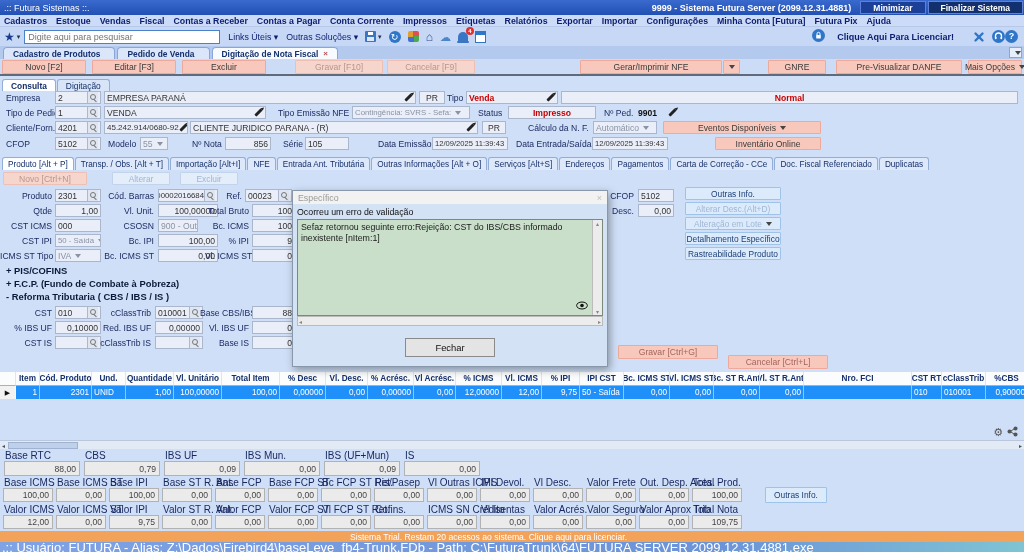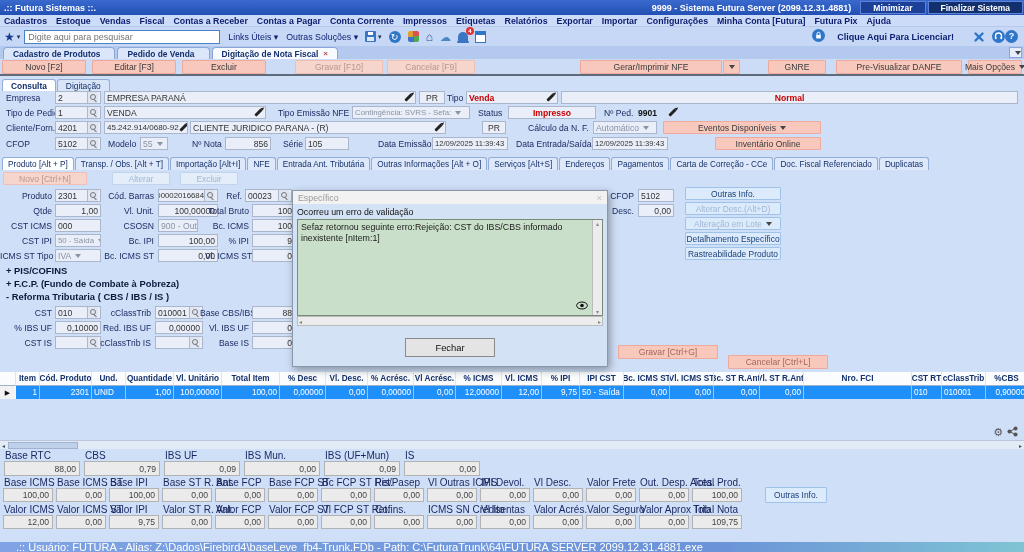--- a/index.html
+++ b/index.html
@@ -1,21 +1,21 @@
 <!DOCTYPE html>
 <html><head>
 <meta charset="utf-8">
 <style>
 *{margin:0;padding:0;box-sizing:border-box}
 html,body{width:1024px;height:552px}
 body{font-family:"Liberation Sans","DejaVu Sans",sans-serif;background:#9aa8c0;overflow:hidden}
 #app{position:relative;width:1024px;height:552px;background:#cfdff7;overflow:hidden;font-size:9px;color:#222}
 
 .titlebar{position:absolute;left:0;top:0;width:1024px;height:15px;background:linear-gradient(#3a6ace,#2250b4);color:#fff;display:flex;align-items:center}
-.titlebar .app-title{font-weight:bold;font-size:9px;padding-left:4px}
+.titlebar .app-title{font-weight:normal;font-size:9px;padding-left:4px}
 .titlebar .spacer{flex:1}
 .titlebar .server{font-weight:bold;font-size:9px;padding-right:8px}
 .tb-btn{height:13px;margin:1px 1px;padding:0 12px;font-size:8.5px;color:#fff;background:#1c4098;border:1px solid #5e82d8;display:flex;align-items:center;font-weight:bold;cursor:pointer}
 .tb-btn.dark{background:#12306e}
 
 .menubar{position:absolute;left:0;top:15px;width:1024px;height:12px;background:#ccdbf7;display:flex;align-items:center;padding-left:4px;border-bottom:1px solid #b7c8e8}
 .menu-item{font-size:8.8px;font-weight:bold;color:#0c1c6e;margin-right:9px;white-space:nowrap;cursor:pointer}
 
 .toolbar{position:absolute;left:0;top:27px;width:1024px;height:19px;background:#c6d8f6;display:flex;align-items:center}
 .star-box{display:flex;align-items:center;margin-left:4px}
@@ -112,21 +112,21 @@
 .sarr{padding:0 2px}
 .sarr.right{margin-left:auto}
 .totals-a,.totals-b,.totals-c{position:absolute;display:flex}
 .tfield{position:relative;padding-top:11px}
 .tlabel{position:absolute;top:0;left:1px;font-size:10px;color:#17265e;white-space:nowrap}
 .tbox{height:15px;background:#ebebeb;border:1px solid #b2b2b2;font-size:8.6px;color:#444;display:flex;align-items:center;justify-content:flex-end;padding-right:3px}
 .totals-a .tfield{width:80px}.totals-a .tbox{width:76px}
 .totals-b .tfield,.totals-c .tfield{width:53px}
 .totals-b .tbox,.totals-c .tbox{width:50px;height:14px}
 .trialbar{position:absolute;left:0;top:531px;width:1024px;height:11px;background:#f2a259;color:#fff;font-size:8.6px;display:flex;align-items:center;padding-left:350px;cursor:pointer}
-.pathbar{position:absolute;left:0;top:542px;width:1024px;height:10px;background:linear-gradient(90deg,#7fa3e4,#6b93d8 70%,#7fc4d4);color:#fff;font-size:11px;display:flex;align-items:center;padding-left:16px;white-space:nowrap}
+.pathbar{position:absolute;left:0;top:542px;width:1024px;height:10px;background:linear-gradient(90deg,#7fa3e4,#6b93d8 70%,#7fc4d4);color:#fff;font-size:13px;display:flex;align-items:center;padding-left:2px;white-space:nowrap}
 </style>
 </head>
 <body>
 
 <div id="app">
 
   <div class="titlebar">
     <span class="app-title">.:: Futura Sistemas ::.</span>
     <span class="spacer"></span>
     <span class="server">9999 - Sistema Futura Server (2099.12.31.4881)</span>
@@ -300,21 +300,21 @@
   <span class="fld num" style="left:55px;top:121px;width:46px">
       <span>4201</span>
       <span class="lkp">
         <span class="mag"></span>
       </span>
     </span>
   <span class="fld" style="left:104px;top:121px;width:84px">
       <span style="font-size:8px">45.242.914/0680-92</span>
       <span class="pencil"></span>
     </span>
-  <span class="fld" style="left:190px;top:121px;width:256px">
+  <span class="fld" style="left:190px;top:121px;width:288px">
       <span>CLIENTE JURIDICO PARANA - (R)</span>
       <span class="pencil"></span>
     </span>
   <span class="fld ctr" style="left:482px;top:121px;width:24px">PR</span>
   <span class="lbl" style="left:528px;top:122px">Cálculo da N. F.</span>
   <span class="fld" style="left:593px;top:121px;width:64px;color:#8a93a5">
       <span>Automático</span>
       <span class="tri" style="border-top-color:#8a93a5"></span>
     </span>
   <span class="sbtn" style="left:663px;top:121px;width:158px;height:13px">
@@ -691,20 +691,21 @@
         <div class="tlabel">Valor Aprox Trib</div>
         <div class="tbox">0,00</div>
       </div>
       <div class="tfield">
         <div class="tlabel">Total Nota</div>
         <div class="tbox">109,75</div>
       </div>
     </div>
   <span class="bbtn" style="left:765px;top:487px;width:62px;height:16px">Outras Info.</span>
 
+  <div class="trialbar">Sistema Trial. Restam 20 acessos ao sistema. Clique aqui para licenciar.</div>
   <div class="pathbar">.:: Usuário: FUTURA - Alias: Z:\Dados\Firebird4\baseLeve_fb4-Trunk.FDb - Path: C:\FuturaTrunk\64\FUTURA SERVER 2099.12.31.4881.exe</div>
 
   <div class="dialog">
     <div class="dlg-title">
       <span>Específico</span>
       <span class="dlg-x">×</span>
     </div>
     <div class="dlg-err">Ocorreu um erro de validação</div>
     <div class="dlg-box">
       <div class="dlg-msg">Sefaz retornou seguinte erro:Rejeição: CST do IBS/CBS informado inexistente [nItem:1]</div>

